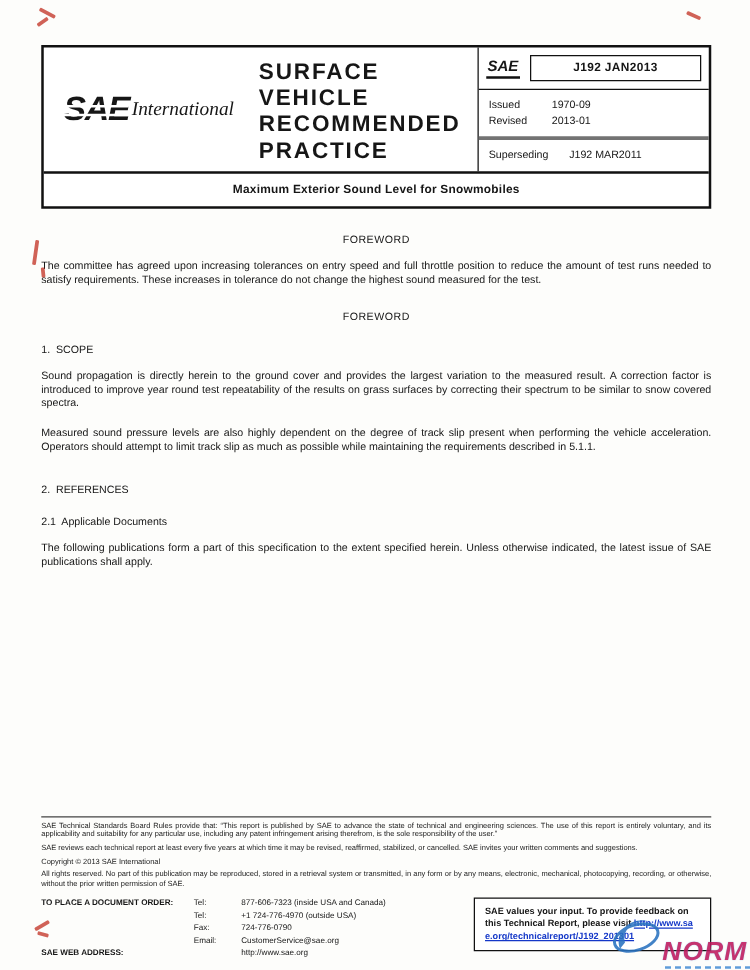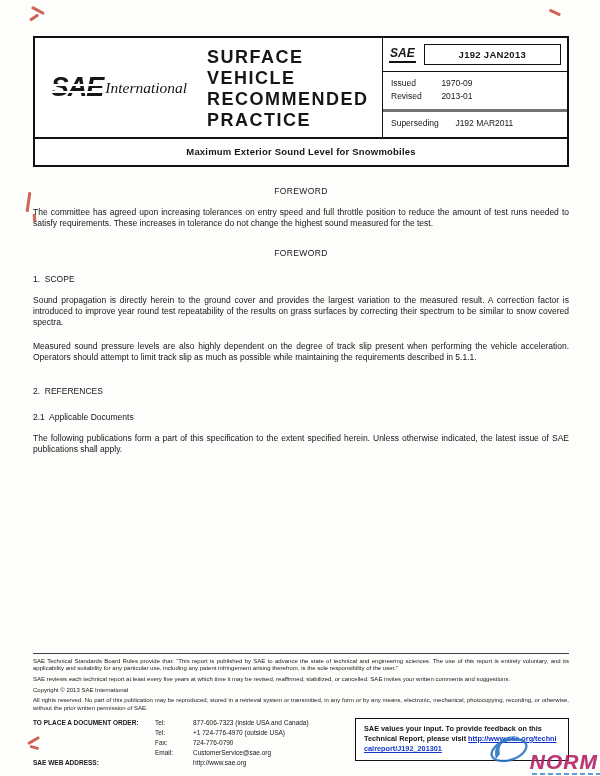--- a/index.html
+++ b/index.html
@@ -38,21 +38,21 @@
   
   .footer { position:absolute; left:33px; right:31px; bottom:8px; }
   .legal { border-top:1px solid #444; padding-top:4px; font-size:6px; line-height:1.28; text-align:justify; color:#222; }
   .legal p { margin-bottom:3px; }
   .footer-bottom { display:flex; justify-content:space-between; align-items:flex-start; margin-top:5px; }
   .order-grid { display:grid; grid-template-columns:118px 34px auto; font-size:6.5px; line-height:1.55; column-gap:4px; }
   .order-label { font-weight:bold; grid-column:1; }
   .c-label { grid-column:2; }
   .c-value { grid-column:3; }
   .web-label { font-weight:bold; grid-column:1; }
-  .feedback-box { width:214px; border:1.5px solid #111; padding:5px 8px 6px; font-size:7.3px; font-weight:bold; line-height:1.4; background:#fff; }
+  .feedback-box { width:190px; border:1.5px solid #111; padding:5px 8px 6px; font-size:7.3px; font-weight:bold; line-height:1.4; background:#fff; }
   .feedback-link { color:#1437c8; text-decoration:underline; word-break:break-all; cursor:pointer; }
 
   
   .watermark { position:absolute; right:2px; bottom:2px; display:flex; align-items:center; opacity:.88; z-index:5; }
   .wm-text { font:italic bold 21px "Liberation Sans", sans-serif; color:#be185d; letter-spacing:1px; text-shadow:0 0 1px #7fb0e0;margin-top:26px; }
   .wm-bars { position:absolute; left:44px; bottom:-1px; width:70px; height:2px; background:repeating-linear-gradient(90deg,#4a90d6 0 5px,transparent 5px 8px); }
 
   
   .red-mark { position:absolute; background:#c43b2e; opacity:.8; border-radius:1px; }
   .m1a { left:31px; top:9px;  width:14px; height:2.5px; transform:rotate(28deg); }

